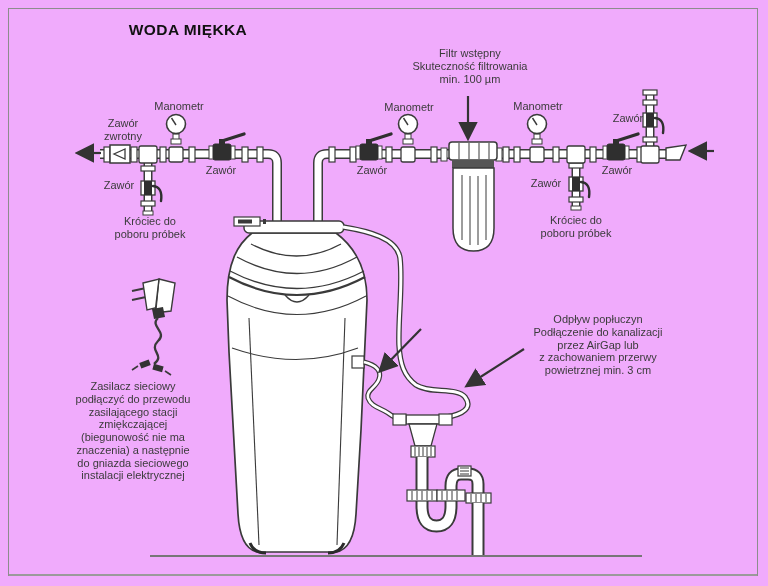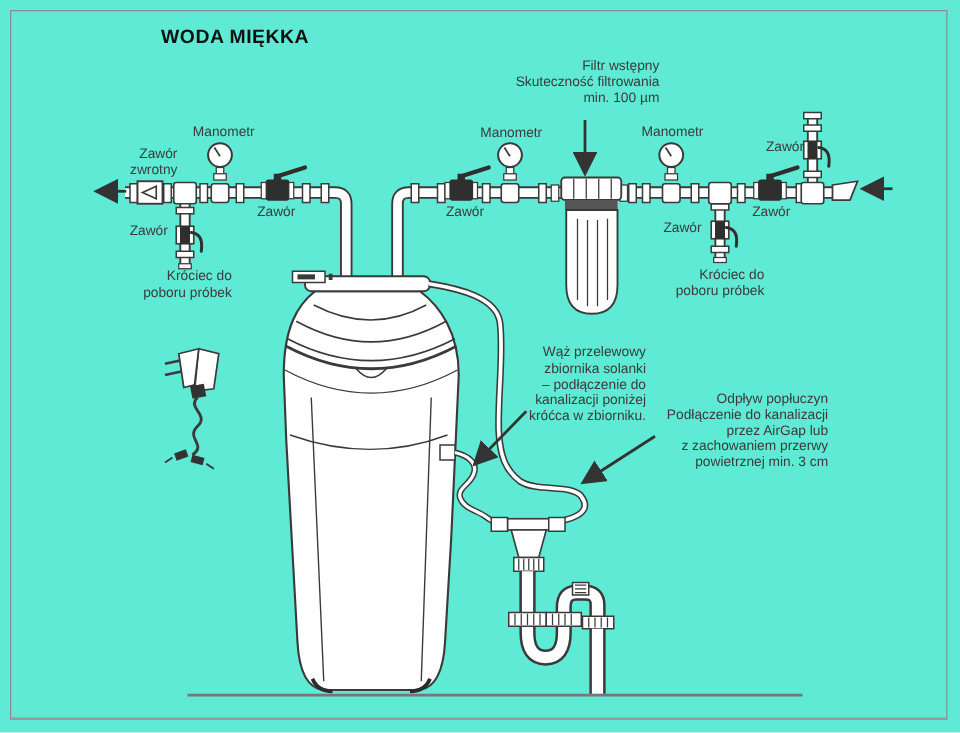--- a/index.html
+++ b/index.html
@@ -1,23 +1,23 @@
 <!DOCTYPE html>
 <html><head>
 <meta charset="utf-8">
 <style>
   html,body{margin:0;padding:0;background:#fff;}
-  .stage{position:relative;width:768px;height:586px;background:#5eead4;
+  .stage{position:relative;width:768px;height:586px;background:#f0abfc;
          font-family:"Liberation Sans","DejaVu Sans",sans-serif;overflow:hidden;}
   .frame{position:absolute;left:8px;top:8px;width:750px;height:568px;
          border:1.5px solid #8d8d8d;box-sizing:border-box;}
   .frame:after{content:"";position:absolute;left:0;right:0;bottom:-1px;height:2px;background:#9a9a9a;}
   svg{position:absolute;left:0;top:0;}
   .lbl{position:absolute;transform:translate(-50%,-50%);
-       color:#3b3b3b;font-size:11px;line-height:1.16;text-align:right;
+       color:#3b3b3b;font-size:11px;line-height:1.16;text-align:center;
        white-space:pre-line;}
   .hdr{position:absolute;transform:translate(-50%,-50%);
        color:#111;font-size:15.5px;font-weight:bold;letter-spacing:.4px;white-space:nowrap;}
 </style>
 </head>
 <body>
 
 <div class="stage">
   <div class="frame"></div>
 
@@ -256,23 +256,26 @@
   <div class="lbl" style="left:628px;top:118px">Zawór</div>
 
   <div class="lbl" style="left:150px;top:228px">Króciec do
 poboru próbek</div>
   <div class="lbl" style="left:576px;top:227px">Króciec do
 poboru próbek</div>
 
   <div class="lbl" style="left:470px;top:66px">Filtr wstępny
 Skuteczność filtrowania
 min. 100 µm</div>
-  <div class="lbl" style="left:470px;top:308px">Wąż przelewowy
-zbiornika solanki
-– podłączenie do
-kanalizacji poniżej
-króćca w zbiorniku.</div>
   <div class="lbl" style="left:598px;top:345px">Odpływ popłuczyn
 Podłączenie do kanalizacji
 przez AirGap lub
 z zachowaniem przerwy
 powietrznej min. 3 cm</div>
+  <div class="lbl" style="left:133px;top:431px">Zasilacz sieciowy
+podłączyć do przewodu
+zasilającego stacji
+zmiękczającej
+(biegunowość nie ma
+znaczenia) a następnie
+do gniazda sieciowego
+instalacji elektrycznej</div>
 </div>
 
 </body></html>

